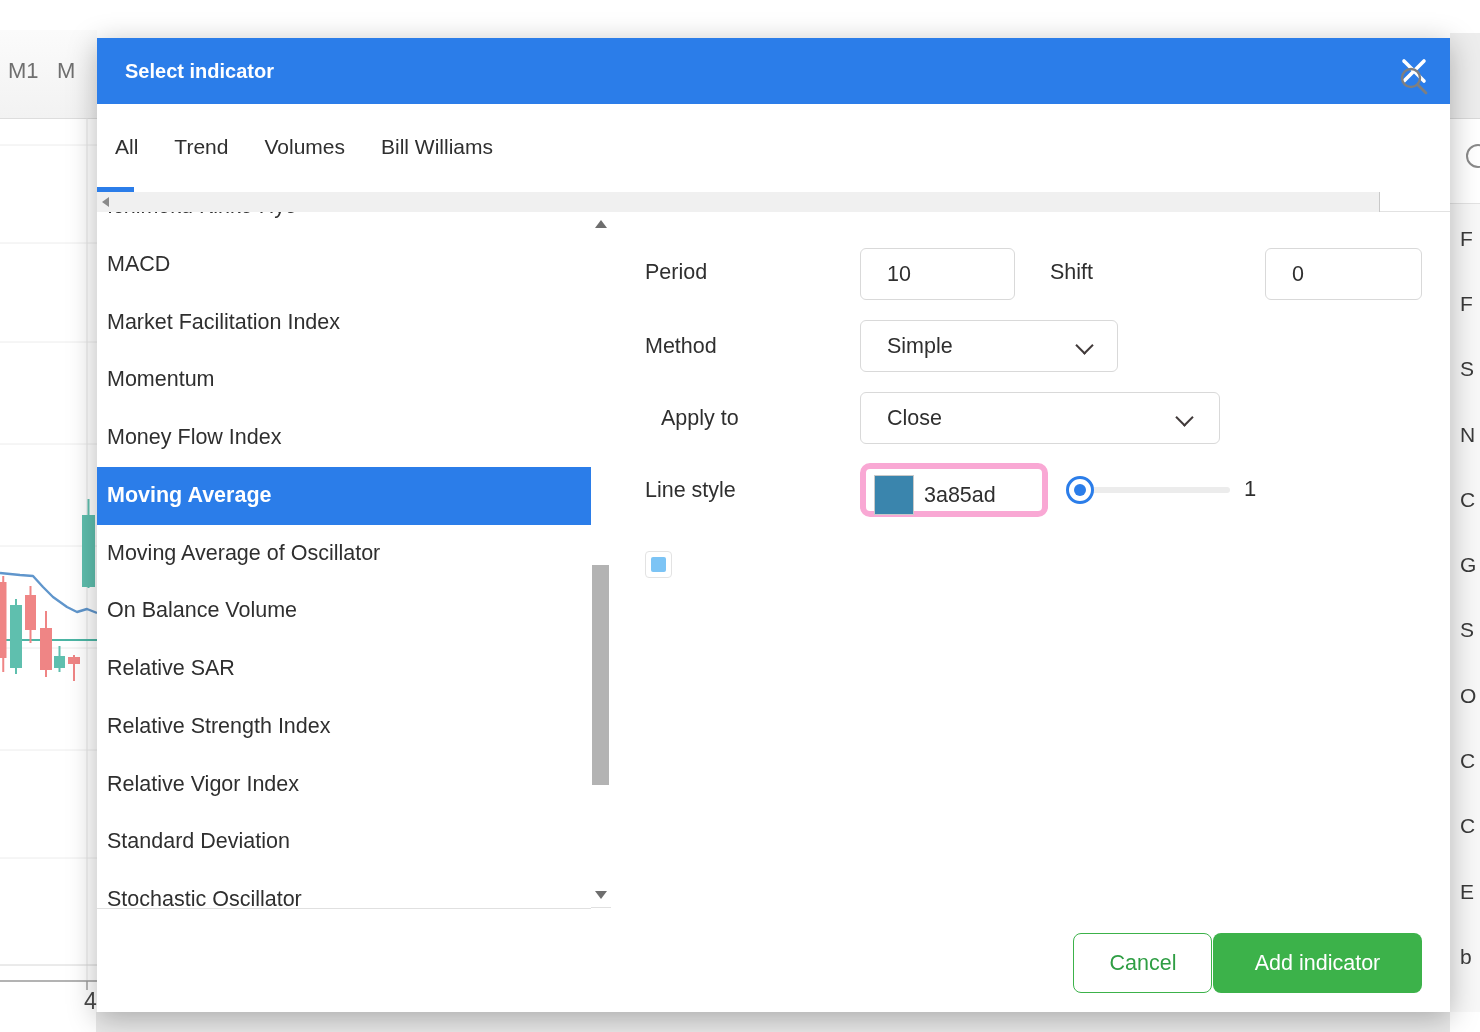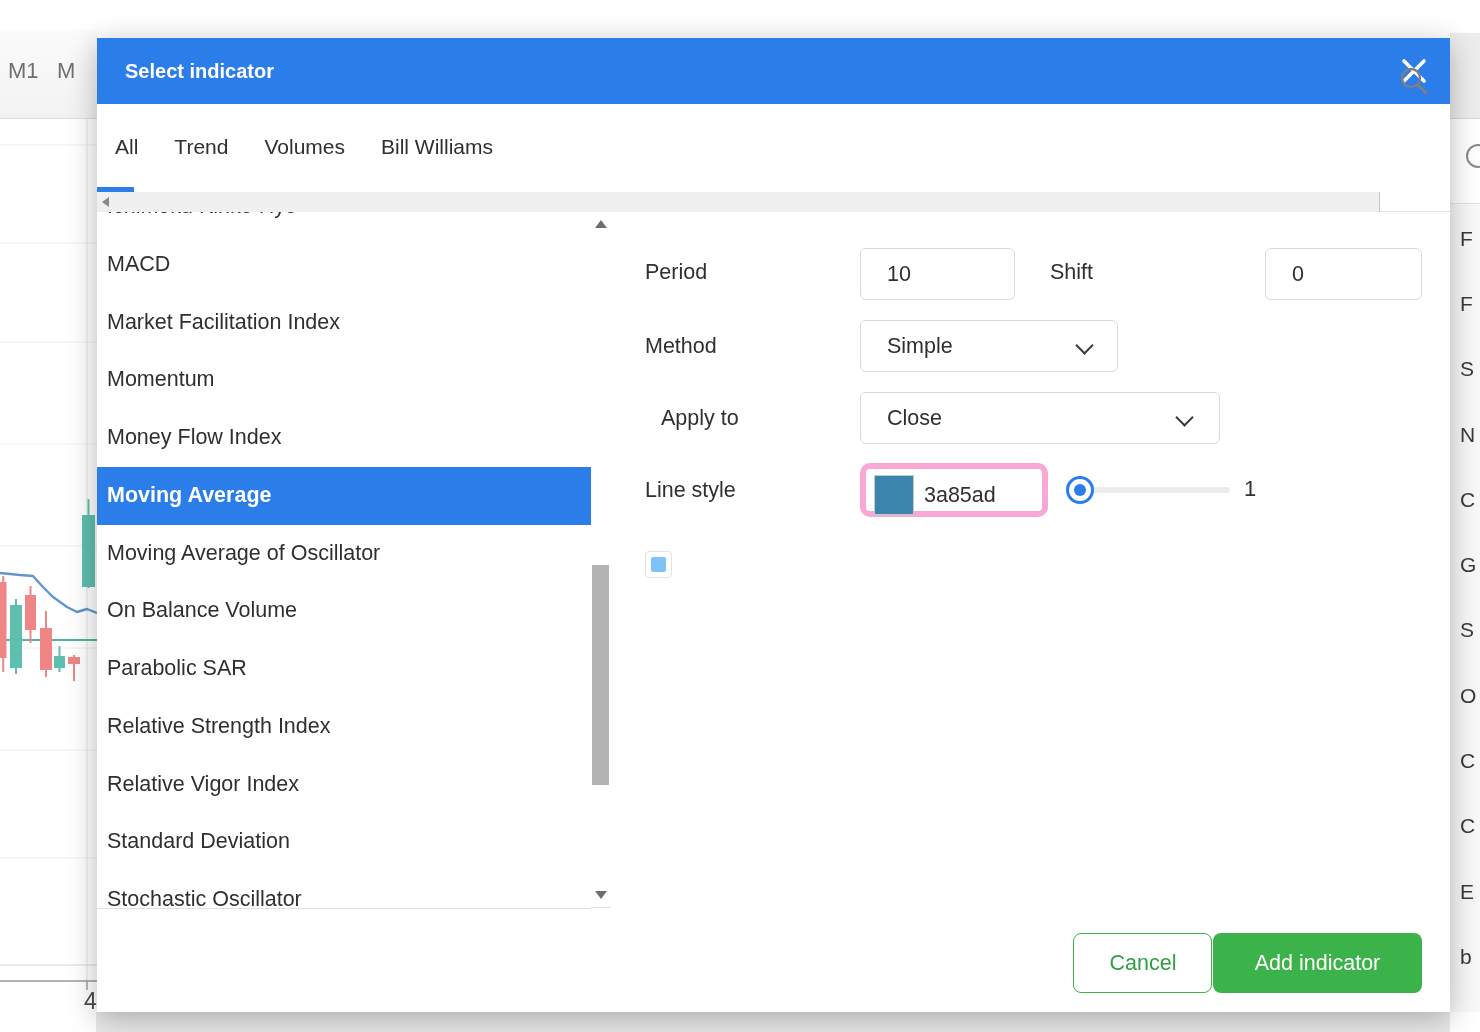--- a/index.html
+++ b/index.html
@@ -155,21 +155,21 @@
       <div class="list-inner">
 
       <div class="list-item">Ichimoku Kinko Hyo</div>
           <div class="list-item">MACD</div>
           <div class="list-item">Market Facilitation Index</div>
           <div class="list-item">Momentum</div>
           <div class="list-item">Money Flow Index</div>
           <div class="list-item selected">Moving Average</div>
           <div class="list-item">Moving Average of Oscillator</div>
           <div class="list-item">On Balance Volume</div>
-          <div class="list-item">Parabolic SAR</div>
+          <div class="list-item">Relative SAR</div>
           <div class="list-item">Relative Strength Index</div>
           <div class="list-item">Relative Vigor Index</div>
           <div class="list-item">Standard Deviation</div>
           <div class="list-item">Stochastic Oscillator</div>
         </div>
     </div>
     <div class="list-scrollbar">
       <div class="sb-up"></div>
       <div class="sb-thumb"></div>
       <div class="sb-down"></div>

